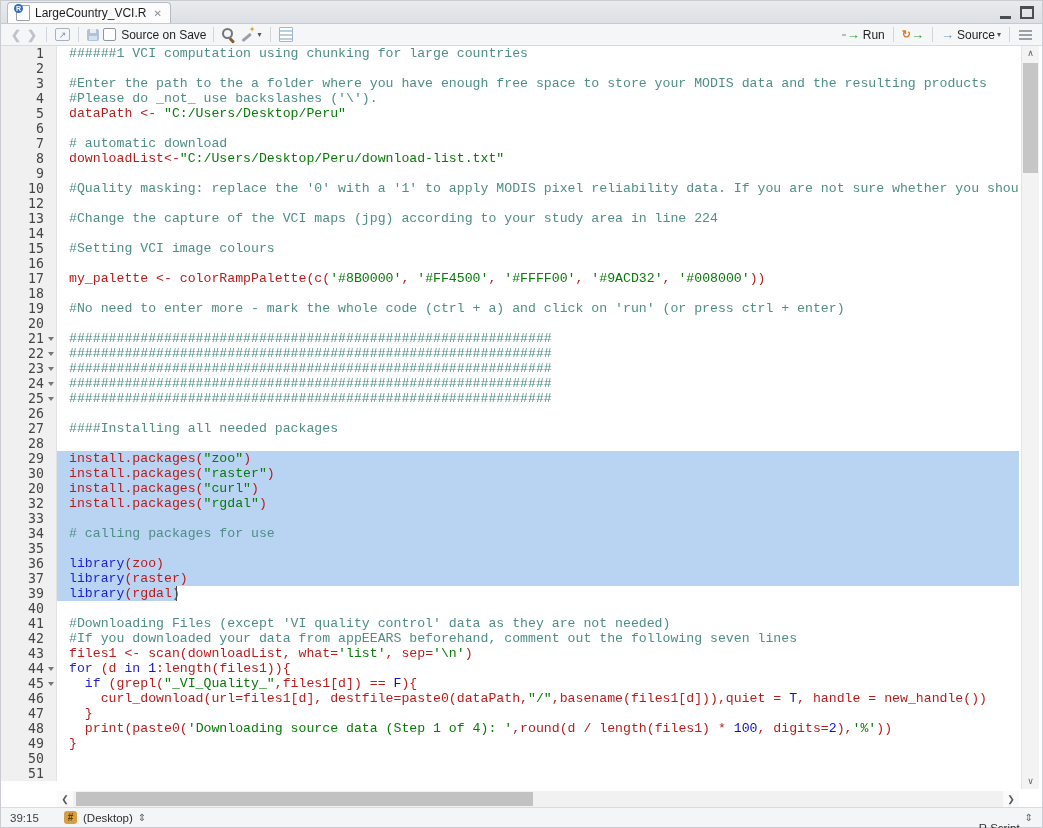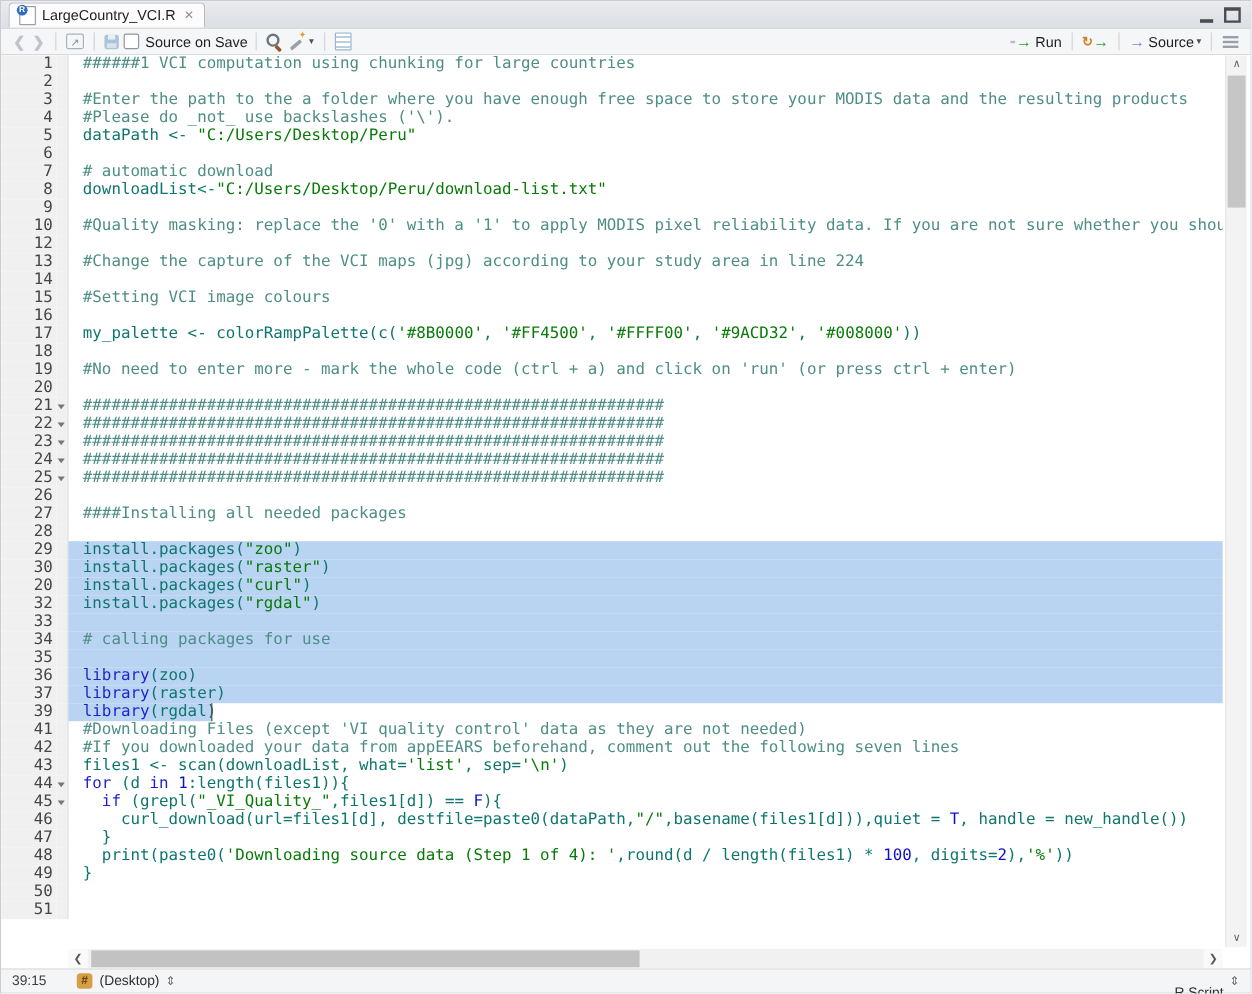--- a/index.html
+++ b/index.html
@@ -66,30 +66,30 @@
   .code-wrap{position:absolute;left:0;top:0;right:23px;bottom:0;overflow:hidden;
              font-family:"DejaVu Sans Mono",monospace;font-size:13.2px;}
   .code-row{display:flex;height:15px;line-height:15px;white-space:pre;}
   .gut{width:46px;flex:none;text-align:right;padding-right:3px;background:#f0f0f0;
        color:#454545;box-sizing:border-box;}
   .foldcol{width:10px;flex:none;background:#f0f0f0;border-right:1px solid #e2e2e2;
        box-sizing:border-box;position:relative;}
   .fold-tri{position:absolute;left:1px;top:6px;width:0;height:0;
        border-left:3.5px solid transparent;border-right:3.5px solid transparent;
        border-top:4.5px solid #767676;}
-  .code-text{flex:1;padding-left:12px;position:relative;color:#000;}
+  .code-text{flex:1;padding-left:12px;position:relative;color:#000;font-family:Liberation Mono, monospace;}
   .code-text span{position:relative;z-index:1;}
   .sel-full{background:var(--sel);}
   .hl{position:absolute;left:0;top:0;bottom:0;background:var(--sel);z-index:0;}
   .caret{position:absolute;top:0;bottom:0;width:1px;background:#4a4a4a;z-index:2;}
   .tk-c{color:var(--comment);}
   .tk-s{color:var(--string);}
   .tk-k{color:var(--keyword);}
   .tk-n{color:var(--number);}
-  .tk-p{color:#0f766e;}
+  .tk-p{color:#b91c1c;}
 
   
   .vsb{position:absolute;top:0;right:3px;width:17px;bottom:18px;background:#f3f3f3;
        border-left:1px solid #e4e4e4;}
   .vsb .arr{position:absolute;left:0;right:0;height:15px;text-align:center;
        font-size:9px;color:#5e6369;line-height:15px;}
   .vsb .arr.up{top:0;}
   .vsb .arr.down{bottom:0;}
   .vsb-thumb{position:absolute;left:1px;right:1px;top:17px;height:110px;background:#c6c6c6;}
   .hsb{position:absolute;left:56px;right:23px;bottom:0;height:16px;background:#f1f1f1;}
@@ -203,20 +203,21 @@
         <div class="code-row"><div class="gut">29</div><div class="foldcol"></div><div class="code-text sel-full"><span class="tk-p">install.packages(</span><span class="tk-s">"zoo"</span><span class="tk-p">)</span></div></div>
         <div class="code-row"><div class="gut">30</div><div class="foldcol"></div><div class="code-text sel-full"><span class="tk-p">install.packages(</span><span class="tk-s">"raster"</span><span class="tk-p">)</span></div></div>
         <div class="code-row"><div class="gut">20</div><div class="foldcol"></div><div class="code-text sel-full"><span class="tk-p">install.packages(</span><span class="tk-s">"curl"</span><span class="tk-p">)</span></div></div>
         <div class="code-row"><div class="gut">32</div><div class="foldcol"></div><div class="code-text sel-full"><span class="tk-p">install.packages(</span><span class="tk-s">"rgdal"</span><span class="tk-p">)</span></div></div>
         <div class="code-row"><div class="gut">33</div><div class="foldcol"></div><div class="code-text sel-full"></div></div>
         <div class="code-row"><div class="gut">34</div><div class="foldcol"></div><div class="code-text sel-full"><span class="tk-c"># calling packages for use</span></div></div>
         <div class="code-row"><div class="gut">35</div><div class="foldcol"></div><div class="code-text sel-full"></div></div>
         <div class="code-row"><div class="gut">36</div><div class="foldcol"></div><div class="code-text sel-full"><span class="tk-k">library</span><span class="tk-p">(zoo)</span></div></div>
         <div class="code-row"><div class="gut">37</div><div class="foldcol"></div><div class="code-text sel-full"><span class="tk-k">library</span><span class="tk-p">(raster)</span></div></div>
         <div class="code-row"><div class="gut">39</div><div class="foldcol"></div><div class="code-text"><div class="hl" style="width: 119.3px;"></div><div class="caret" style="left: 119.3px;"></div><span class="tk-k">library</span><span class="tk-p">(rgdal)</span></div></div>
+        <div class="code-row"><div class="gut">40</div><div class="foldcol"></div><div class="code-text"></div></div>
         <div class="code-row"><div class="gut">41</div><div class="foldcol"></div><div class="code-text"><span class="tk-c">#Downloading Files (except 'VI quality control' data as they are not needed)</span></div></div>
         <div class="code-row"><div class="gut">42</div><div class="foldcol"></div><div class="code-text"><span class="tk-c">#If you downloaded your data from appEEARS beforehand, comment out the following seven lines</span></div></div>
         <div class="code-row"><div class="gut">43</div><div class="foldcol"></div><div class="code-text"><span class="tk-p">files1 &lt;- scan(downloadList, what=</span><span class="tk-s">'list'</span><span class="tk-p">, sep=</span><span class="tk-s">'\n'</span><span class="tk-p">)</span></div></div>
         <div class="code-row"><div class="gut">44</div><div class="foldcol"><div class="fold-tri"></div></div><div class="code-text"><span class="tk-k">for</span><span class="tk-p"> (d </span><span class="tk-k">in</span><span class="tk-p"> </span><span class="tk-n">1</span><span class="tk-p">:length(files1)){</span></div></div>
         <div class="code-row"><div class="gut">45</div><div class="foldcol"><div class="fold-tri"></div></div><div class="code-text"><span class="tk-p">  </span><span class="tk-k">if</span><span class="tk-p"> (grepl(</span><span class="tk-s">"_VI_Quality_"</span><span class="tk-p">,files1[d]) == </span><span class="tk-n">F</span><span class="tk-p">){</span></div></div>
         <div class="code-row"><div class="gut">46</div><div class="foldcol"></div><div class="code-text"><span class="tk-p">    curl_download(url=files1[d], destfile=paste0(dataPath,</span><span class="tk-s">"/"</span><span class="tk-p">,basename(files1[d])),quiet = </span><span class="tk-n">T</span><span class="tk-p">, handle = new_handle())</span></div></div>
         <div class="code-row"><div class="gut">47</div><div class="foldcol"></div><div class="code-text"><span class="tk-p">  }</span></div></div>
         <div class="code-row"><div class="gut">48</div><div class="foldcol"></div><div class="code-text"><span class="tk-p">  print(paste0(</span><span class="tk-s">'Downloading source data (Step 1 of 4): '</span><span class="tk-p">,round(d / length(files1) * </span><span class="tk-n">100</span><span class="tk-p">, digits=</span><span class="tk-n">2</span><span class="tk-p">),</span><span class="tk-s">'%'</span><span class="tk-p">))</span></div></div>
         <div class="code-row"><div class="gut">49</div><div class="foldcol"></div><div class="code-text"><span class="tk-p">}</span></div></div>
         <div class="code-row"><div class="gut">50</div><div class="foldcol"></div><div class="code-text"></div></div>

